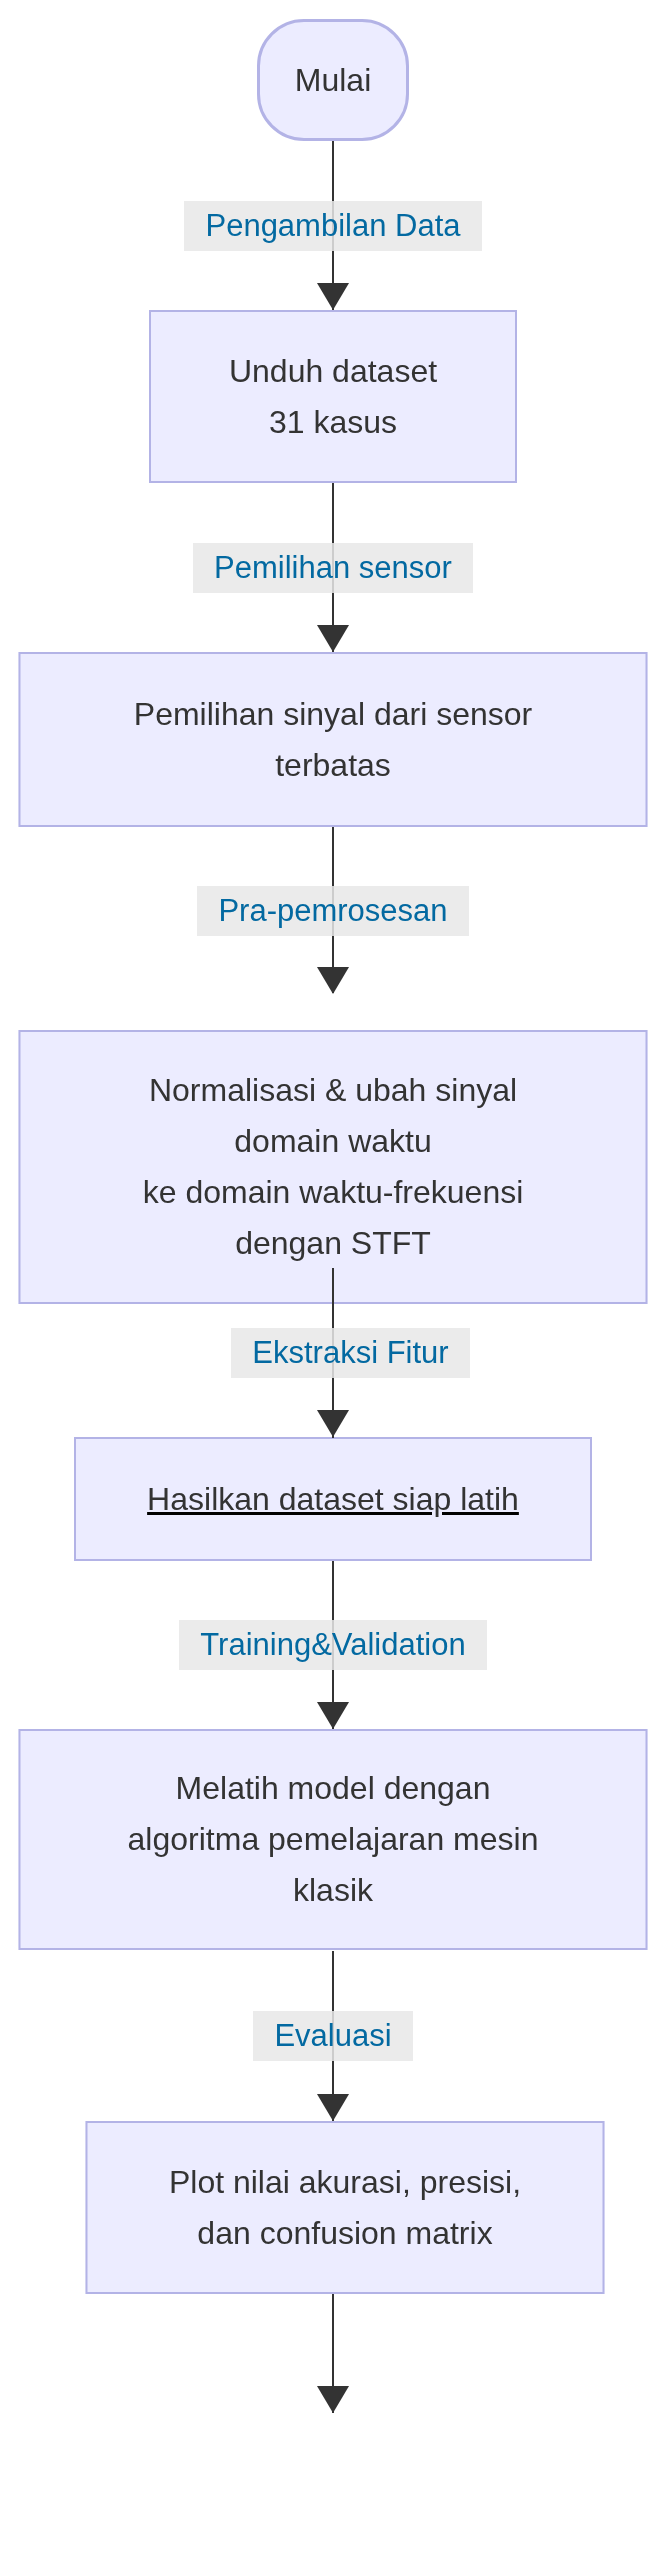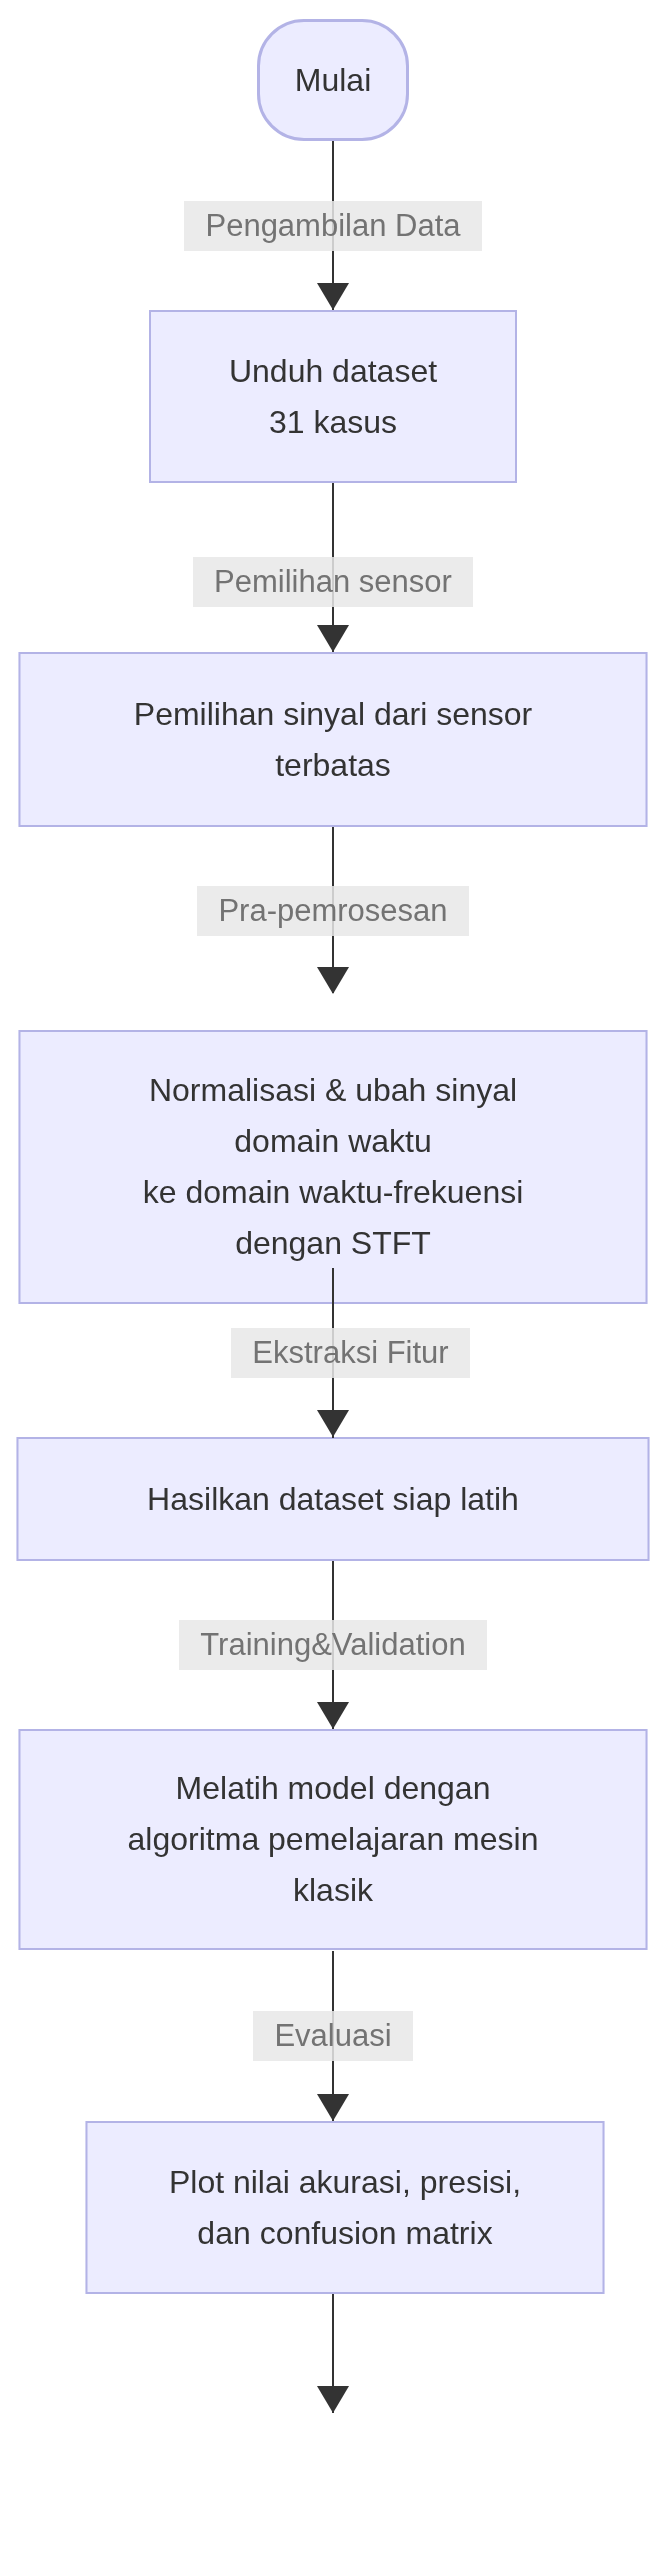--- a/index.html
+++ b/index.html
@@ -54,40 +54,40 @@
   .edge-label {
     position: absolute;
     left: 0;
     right: 0;
     text-align: center;
     z-index: 2;
   }
   .edge-label-text {
     display: inline-block;
     background: rgba(232, 232, 232, 0.85);
-    color: #737373;
+    color: #0369a1;
     font-size: 31px;
     line-height: 38px;
     padding: 6px 21px;
   }
 </style>
 </head>
 <body>
 
 <div class="canvas">
 
   <div class="edge-line" style="top:141px;height:169px;"></div>
   <div class="arrowhead" style="top:283px;"></div>
   <div class="edge-label" style="top:201px;">
     <span class="edge-label-text">Pengambilan Data</span>
   </div>
 
   <div class="edge-line" style="top:483px;height:169px;"></div>
   <div class="arrowhead" style="top:625px;"></div>
-  <div class="edge-label" style="top:557px;">
+  <div class="edge-label" style="top:543px;">
     <span class="edge-label-text">Pemilihan sensor</span>
   </div>
 
   <div class="edge-line" style="top:827px;height:166px;"></div>
   <div class="arrowhead" style="top:967px;"></div>
   <div class="edge-label" style="top:886px;">
     <span class="edge-label-text">Pra-pemrosesan</span>
   </div>
 
   <div class="edge-line" style="top:1268px;height:170px;"></div>
@@ -125,21 +125,21 @@
 terbatas</span>
   </div>
 
   <div class="node" style="top:994px;width:629px;height:274px;margin-top:36px;">
     <span class="node-label">Normalisasi &amp; ubah sinyal
 domain waktu
 ke domain waktu-frekuensi
 dengan STFT</span>
   </div>
 
-  <div class="node" style="top:1437px;width:633px;height:124px;">
+  <div class="node" style="top:1437px;width:518px;height:124px;text-decoration:underline;">
     <span class="node-label">Hasilkan dataset siap latih</span>
   </div>
 
   <div class="node" style="top:1729px;width:629px;height:221px;">
     <span class="node-label">Melatih model dengan
 algoritma pemelajaran mesin
 klasik</span>
   </div>
 
   <div class="node" style="top:2121px;width:519px;height:173px;margin-left:12px;">

